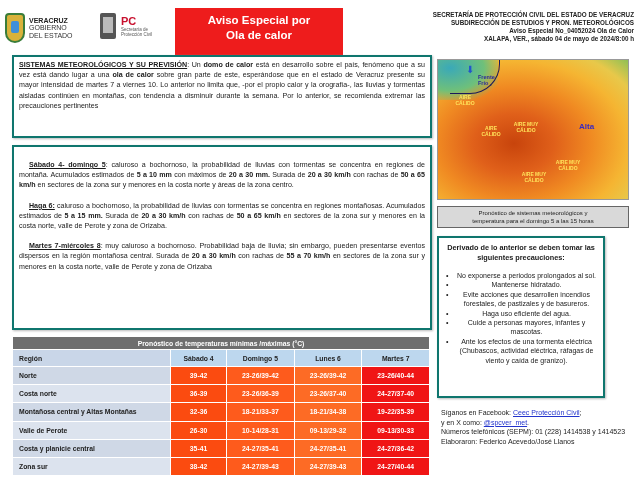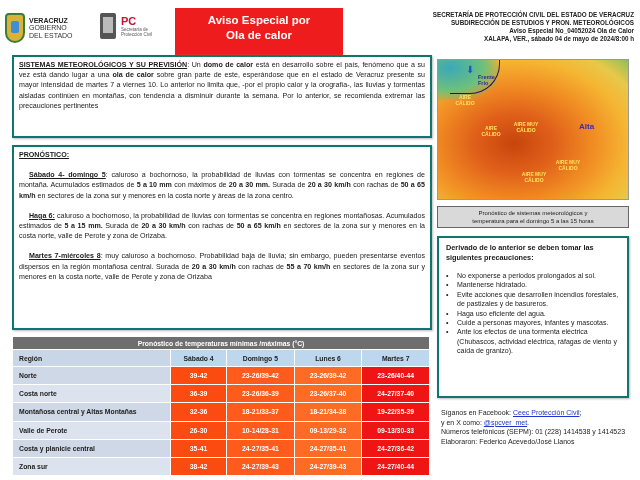--- a/index.html
+++ b/index.html
@@ -49,21 +49,21 @@
          background: radial-gradient(ellipse at 40% 60%, #c8440c 0%, #e0601a 25%, #f08a22 48%, #f5b532 70%, #e8c84a 85%, #8fc055 100%); }
   .map::before { content: ""; position: absolute; left: 0; top: 0; width: 60px; height: 40px; background: radial-gradient(ellipse at 20% 20%, #3aa9b8 0%, #6fc07a 50%, transparent 80%); }
   .map-label { position: absolute; font-size: 5px; font-weight: bold; line-height: 5.5px; text-align: center; color: #ffe35a; }
   .map-front { position: absolute; font-size: 5.5px; font-weight: bold; color: #2a2a9a; line-height: 6px; }
   .map-alta { position: absolute; font-size: 8px; font-weight: bold; color: #3a2ac0; }
   .front-line { position: absolute; left: 12px; top: 0; width: 50px; height: 34px; border-right: 1.5px solid #1a1a5a; border-bottom: 1.5px solid #1a1a5a; border-radius: 0 0 30px 0; }
   .arrow-down { position: absolute; left: 28px; top: 4px; color: #2255cc; font-size: 10px; }
 
   .map-caption { position: absolute; left: 437px; top: 206px; width: 192px; height: 22px; background: #d9d9d9; border: 1px solid #666; font-size: 6px; line-height: 8px; text-align: center; padding-top: 2px; color: #222; }
 
-  .p-precautions { left: 437px; top: 236px; width: 192px; height: 162px; padding: 5px 7px; font-size: 7px; line-height: 9.4px; text-align: left; }
+  .p-precautions { left: 437px; top: 236px; width: 168px; height: 162px; padding: 5px 7px; font-size: 7px; line-height: 9.4px; text-align: center; }
   .p-precautions .ptitle { font-weight: bold; font-size: 7.3px; line-height: 10px; margin-bottom: 8px; }
   .p-precautions ul { list-style: none; }
   .p-precautions li { position: relative; padding-left: 11px; }
   .p-precautions li::before { content: "•"; position: absolute; left: 0; top: 0; }
 
   .contact { position: absolute; left: 441px; top: 408px; width: 195px; font-size: 7px; line-height: 9.6px; color: #222; }
   .contact a { color: #2233cc; text-decoration: underline; }
 </style>
 </head>
 <body>
@@ -96,21 +96,20 @@
   <div>SUBDIRECCIÓN DE ESTUDIOS Y PRON. METEOROLÓGICOS</div>
   <div>Aviso Especial No_04052024 Ola de Calor</div>
   <div>XALAPA, VER., sábado 04 de mayo de 2024/8:00 h</div>
 </div>
 
 <div class="panel p-systems">
   <span class="u">SISTEMAS METEOROLÓGICOS Y SU PREVISIÓN</span><span>: Un </span><b>domo de calor</b><span> está en desarrollo sobre el país, fenómeno que a su vez está dando lugar a una </span><b>ola de calor</b><span> sobre gran parte de este, esperándose que en el estado de Veracruz presente su mayor intensidad de martes 7 a viernes 10. Lo anterior no limita que, -por el propio calor y la orografía-, las lluvias y tormentas aisladas continúen en montañas, con tendencia a disminuir durante la semana. Por lo anterior, se recomienda extremar las precauciones pertinentes</span>
 </div>
 
 <div class="panel p-forecast">
-  <div class="u">PRONÓSTICO:</div>
   <div class="para">
     <span class="u">Sábado 4- domingo 5</span><span>: caluroso a bochornoso, la probabilidad de lluvias con tormentas se concentra en regiones de montaña. Acumulados estimados de </span><b>5 a 10 mm</b><span> con máximos de </span><b>20 a 30 mm.</b><span> Surada de </span><b>20 a 30 km/h</b><span> con rachas de </span><b>50 a 65 km/h</b><span> en sectores de la zona sur y menores en la costa norte y áreas de la zona centro.</span>
   </div>
   <div class="para">
     <span class="u">Haga 6:</span><span> caluroso a bochornoso, la probabilidad de lluvias con tormentas se concentra en regiones montañosas. Acumulados estimados de </span><b>5 a 15 mm.</b><span> Surada de </span><b>20 a 30 km/h</b><span> con rachas de </span><b>50 a 65 km/h</b><span> en sectores de la zona sur y menores en la costa norte, valle de Perote y zona de Orizaba.</span>
   </div>
   <div class="para">
     <span class="u">Martes 7-miércoles 8</span><span>: muy caluroso a bochornoso. Probabilidad baja de lluvia; sin embargo, pueden presentarse eventos dispersos en la región montañosa central. Surada de </span><b>20 a 30 km/h</b><span> con rachas de </span><b>55 a 70 km/h</b><span> en sectores de la zona sur y menores en la costa norte, valle de Perote y zona de Orizaba</span>
   </div>
 </div>

